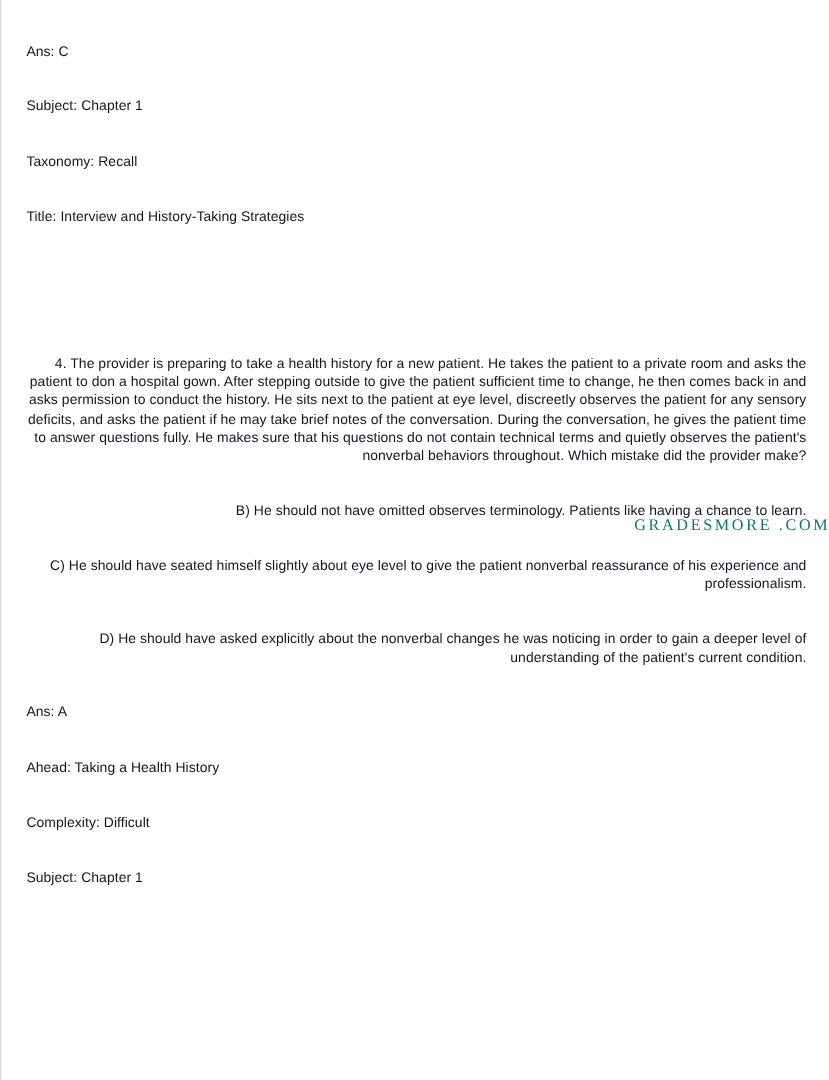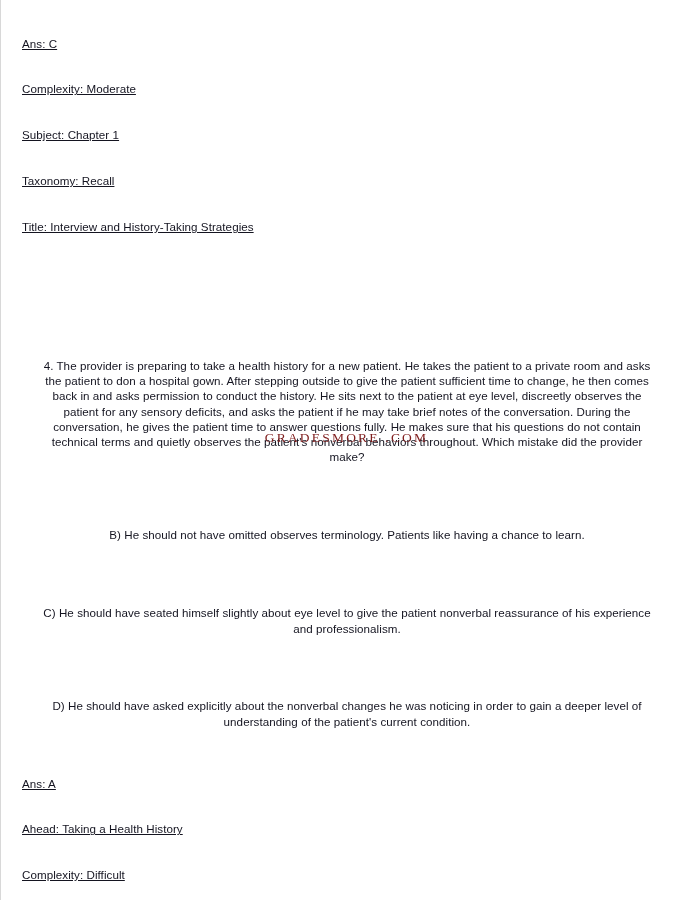--- a/index.html
+++ b/index.html
@@ -27,26 +27,25 @@
     width: 650px;
   }
   .block {
     font-size: 11.6px;
     line-height: 15.3px;
     color: #141420;
     letter-spacing: 0.005em;
     white-space: pre-wrap;
   }
   .para {
-    margin: 16px;
-    text-align: center;
+    margin: 0;
+    text-align: right;
   }
   .meta-line {
     margin: 0;
-    text-decoration: underline;
   }
   .gap-large {
     height: 46px;
   }
   .watermark {
     position: absolute;
     left: 0;
     top: 430px;
     width: 691px;
     text-align: center;
@@ -61,21 +60,20 @@
 </style>
 </head>
 <body>
 
 <div id="page" style="background: rgb(255, 255, 255); color: rgb(20, 20, 32); border-left-color: rgb(216, 216, 216);">
 
   <div id="content">
 
     <div class="block">
       <div class="meta-line">Ans: C</div>
-      <div class="meta-line">Complexity: Moderate</div>
       <div class="meta-line">Subject: Chapter 1</div>
       <div class="meta-line">Taxonomy: Recall</div>
       <div class="meta-line">Title: Interview and History-Taking Strategies</div>
     </div>
 
     <div class="gap-large"></div>
 
     <div class="block">
       <div class="para">4. The provider is preparing to take a health history for a new patient. He takes the patient to a private room and asks the patient to don a hospital gown. After stepping outside to give the patient sufficient time to change, he then comes back in and asks permission to conduct the history. He sits next to the patient at eye level, discreetly observes the patient for any sensory deficits, and asks the patient if he may take brief notes of the conversation. During the conversation, he gives the patient time to answer questions fully. He makes sure that his questions do not contain technical terms and quietly observes the patient's nonverbal behaviors throughout. Which mistake did the provider make?</div>
       <div class="para">B) He should not have omitted observes terminology. Patients like having a chance to learn.</div>
@@ -84,15 +82,15 @@
       <div class="meta-line">Ans: A</div>
       <div class="meta-line">Ahead: Taking a Health History</div>
       <div class="meta-line">Complexity: Difficult</div>
       <div class="meta-line">Subject: Chapter 1</div>
       
       
     </div>
 
   </div>
 
-  <div class="watermark" style="color: #7f1d1d;">GRADESMORE .COM</div>
+  <div class="watermark" style="color: #0f766e; text-align: right;">GRADESMORE .COM</div>
 
 </div>
 
 </body></html>

